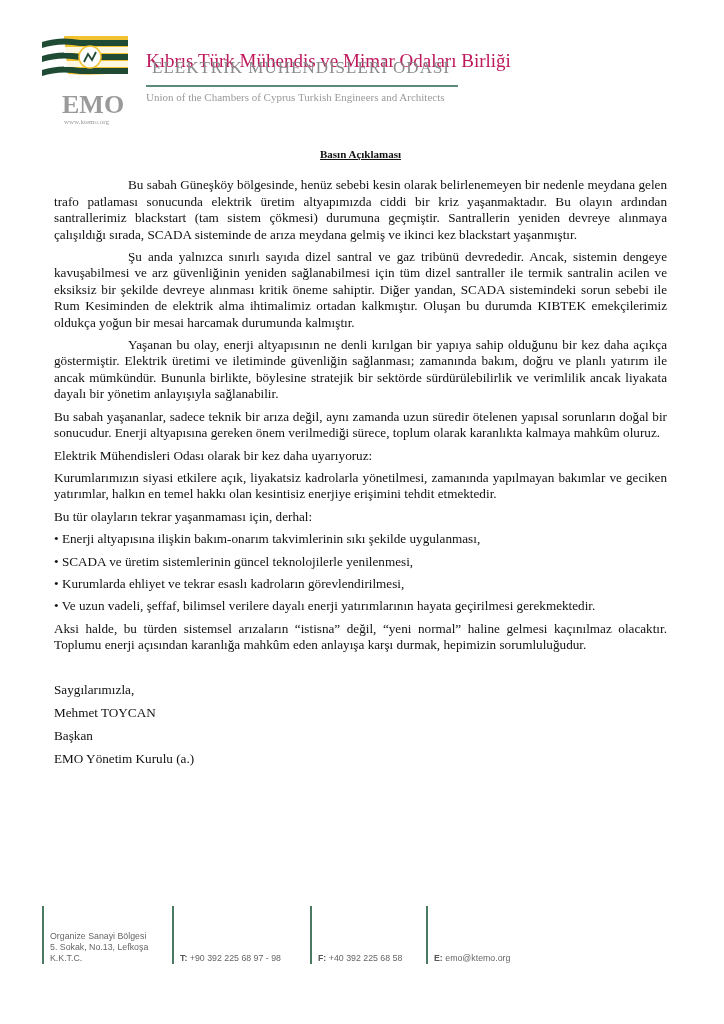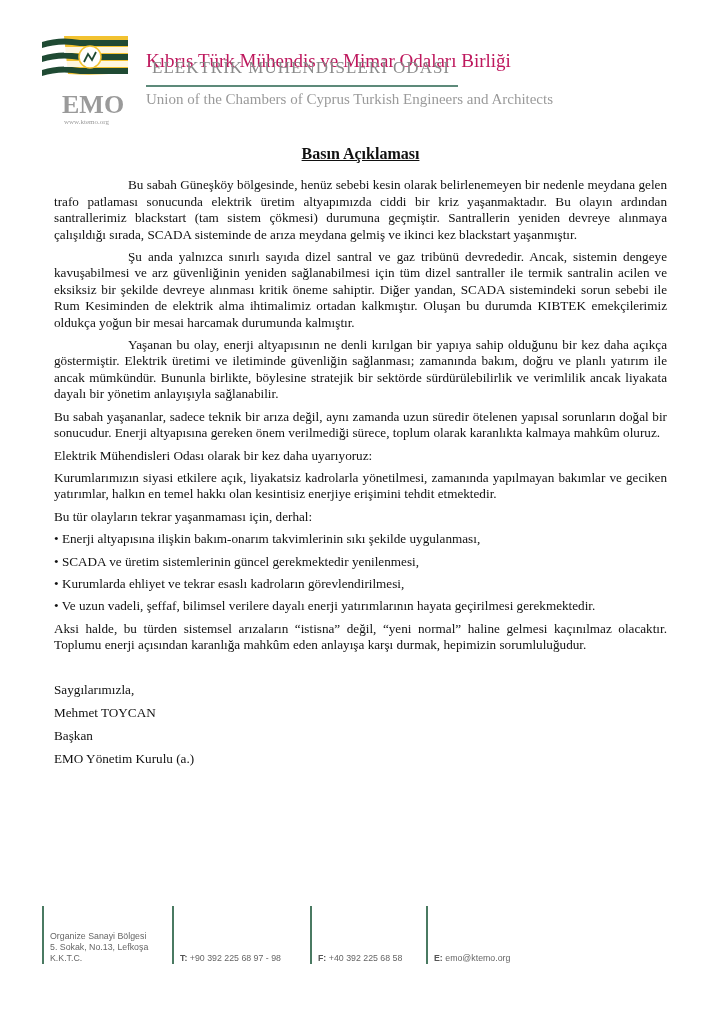--- a/index.html
+++ b/index.html
@@ -6,26 +6,26 @@
   body { width: 724px; height: 1024px; position: relative; overflow: hidden; font-family: "Liberation Serif", "DejaVu Serif", serif; color: #111; }
 
   
   .letterhead { position: absolute; left: 40px; top: 28px; width: 440px; height: 100px; }
   .logo { position: absolute; left: 0; top: 6px; width: 90px; height: 92px; }
   .logo-emo { position: absolute; left: 22px; top: 56px; font-family: "Liberation Serif", serif; font-size: 26px; font-weight: bold; color: #9a9a9a; letter-spacing: 0px; }
   .logo-url { position: absolute; left: 24px; top: 84px; font-family: Liberation Serif, serif; font-size: 7px; color: #9a9a9a; }
   .org-tr { position: absolute; left: 106px; top: 22px; font-size: 19px; color: #be185d; white-space: nowrap; }
   .org-tr-sub { position: absolute; left: 112px; top: 30px; font-size: 17px; color: #8a8a8a; letter-spacing: 1px; white-space: nowrap; }
   .letterhead-rule { position: absolute; left: 106px; top: 57px; width: 312px; height: 2px; background: #5d8a7a; }
-  .org-en { position: absolute; left: 106px; top: 63px; font-size: 15px; color: #9a9a9a; white-space: nowrap; }
+  .org-en { position: absolute; left: 106px; top: 63px; font-size: 11px; color: #9a9a9a; white-space: nowrap; }
   .org-en-sub { position: absolute; left: 106px; top: 77px; font-size: 16px; color: #9a9a9a; letter-spacing: 0.5px; white-space: nowrap; }
 
   
   .doc { position: absolute; left: 54px; top: 146px; width: 613px; font-size: 13.2px; line-height: 16.4px; text-align: justify; }
-  .title { text-align: center; font-weight: bold; text-decoration: underline; font-size: 16px; margin: 0 0 15px 0; }
+  .title { text-align: center; font-weight: bold; text-decoration: underline; font-size: 11px; margin: 0 0 15px 0; }
   .p { margin: 0 0 6px 0; }
   .indent { text-indent: 74px; }
   .bullet { margin: 0 0 6px 0; }
   .sign { margin: 28px 0 0 0; text-align: left; font-family: Liberation Serif, serif; }
   .sign div { margin: 0 0 7px 0; line-height: 16px; }
 
   
   .footer { position: absolute; left: 42px; top: 906px; width: 520px; height: 64px; font-family: "Liberation Sans", "DejaVu Sans", sans-serif; font-size: 8.8px; color: #666; }
   .fcol { position: absolute; top: 0; height: 58px; border-left: 2px solid #4a7a62; padding-left: 5px; }
   .fcol .ftext { position: absolute; left: 6px; bottom: 0; white-space: nowrap; line-height: 11px; }
@@ -62,21 +62,21 @@
 <div class="doc">
   <div class="title">Basın Açıklaması</div>
   <p class="p indent">Bu sabah Güneşköy bölgesinde, henüz sebebi kesin olarak belirlenemeyen bir nedenle meydana gelen trafo patlaması sonucunda elektrik üretim altyapımızda ciddi bir kriz yaşanmaktadır. Bu olayın ardından santrallerimiz blackstart (tam sistem çökmesi) durumuna geçmiştir. Santrallerin yeniden devreye alınmaya çalışıldığı sırada, SCADA sisteminde de arıza meydana gelmiş ve ikinci kez blackstart yaşanmıştır.</p>
   <p class="p indent">Şu anda yalnızca sınırlı sayıda dizel santral ve gaz tribünü devrededir. Ancak, sistemin dengeye kavuşabilmesi ve arz güvenliğinin yeniden sağlanabilmesi için tüm dizel santraller ile termik santralin acilen ve eksiksiz bir şekilde devreye alınması kritik öneme sahiptir. Diğer yandan, SCADA sistemindeki sorun sebebi ile Rum Kesiminden de elektrik alma ihtimalimiz ortadan kalkmıştır. Oluşan bu durumda KIBTEK emekçilerimiz oldukça yoğun bir mesai harcamak durumunda kalmıştır.</p>
   <p class="p indent">Yaşanan bu olay, enerji altyapısının ne denli kırılgan bir yapıya sahip olduğunu bir kez daha açıkça göstermiştir. Elektrik üretimi ve iletiminde güvenliğin sağlanması; zamanında bakım, doğru ve planlı yatırım ile ancak mümkündür. Bununla birlikte, böylesine stratejik bir sektörde sürdürülebilirlik ve verimlilik ancak liyakata dayalı bir yönetim anlayışıyla sağlanabilir.</p>
   <p class="p">Bu sabah yaşananlar, sadece teknik bir arıza değil, aynı zamanda uzun süredir ötelenen yapısal sorunların doğal bir sonucudur. Enerji altyapısına gereken önem verilmediği sürece, toplum olarak karanlıkta kalmaya mahkûm oluruz.</p>
   <p class="p">Elektrik Mühendisleri Odası olarak bir kez daha uyarıyoruz:</p>
   <p class="p">Kurumlarımızın siyasi etkilere açık, liyakatsiz kadrolarla yönetilmesi, zamanında yapılmayan bakımlar ve geciken yatırımlar, halkın en temel hakkı olan kesintisiz enerjiye erişimini tehdit etmektedir.</p>
   <p class="p">Bu tür olayların tekrar yaşanmaması için, derhal:</p>
   <div class="bullet">• Enerji altyapısına ilişkin bakım-onarım takvimlerinin sıkı şekilde uygulanması,</div>
-  <div class="bullet">• SCADA ve üretim sistemlerinin güncel gerekmektedir yenilenmesi,</div>
+  <div class="bullet">• SCADA ve üretim sistemlerinin güncel teknolojilerle yenilenmesi,</div>
   <div class="bullet">• Kurumlarda ehliyet ve tekrar esaslı kadroların görevlendirilmesi,</div>
   <div class="bullet">• Ve uzun vadeli, şeffaf, bilimsel verilere dayalı enerji yatırımlarının hayata geçirilmesi gerekmektedir.</div>
   <p class="p">Aksi halde, bu türden sistemsel arızaların “istisna” değil, “yeni normal” haline gelmesi kaçınılmaz olacaktır. Toplumu enerji açısından karanlığa mahkûm eden anlayışa karşı durmak, hepimizin sorumluluğudur.</p>
   <div class="sign">
     <div>Saygılarımızla,</div>
     <div>Mehmet TOYCAN</div>
     <div>Başkan</div>
     <div>EMO Yönetim Kurulu (a.)</div>
   </div>
 </div>

